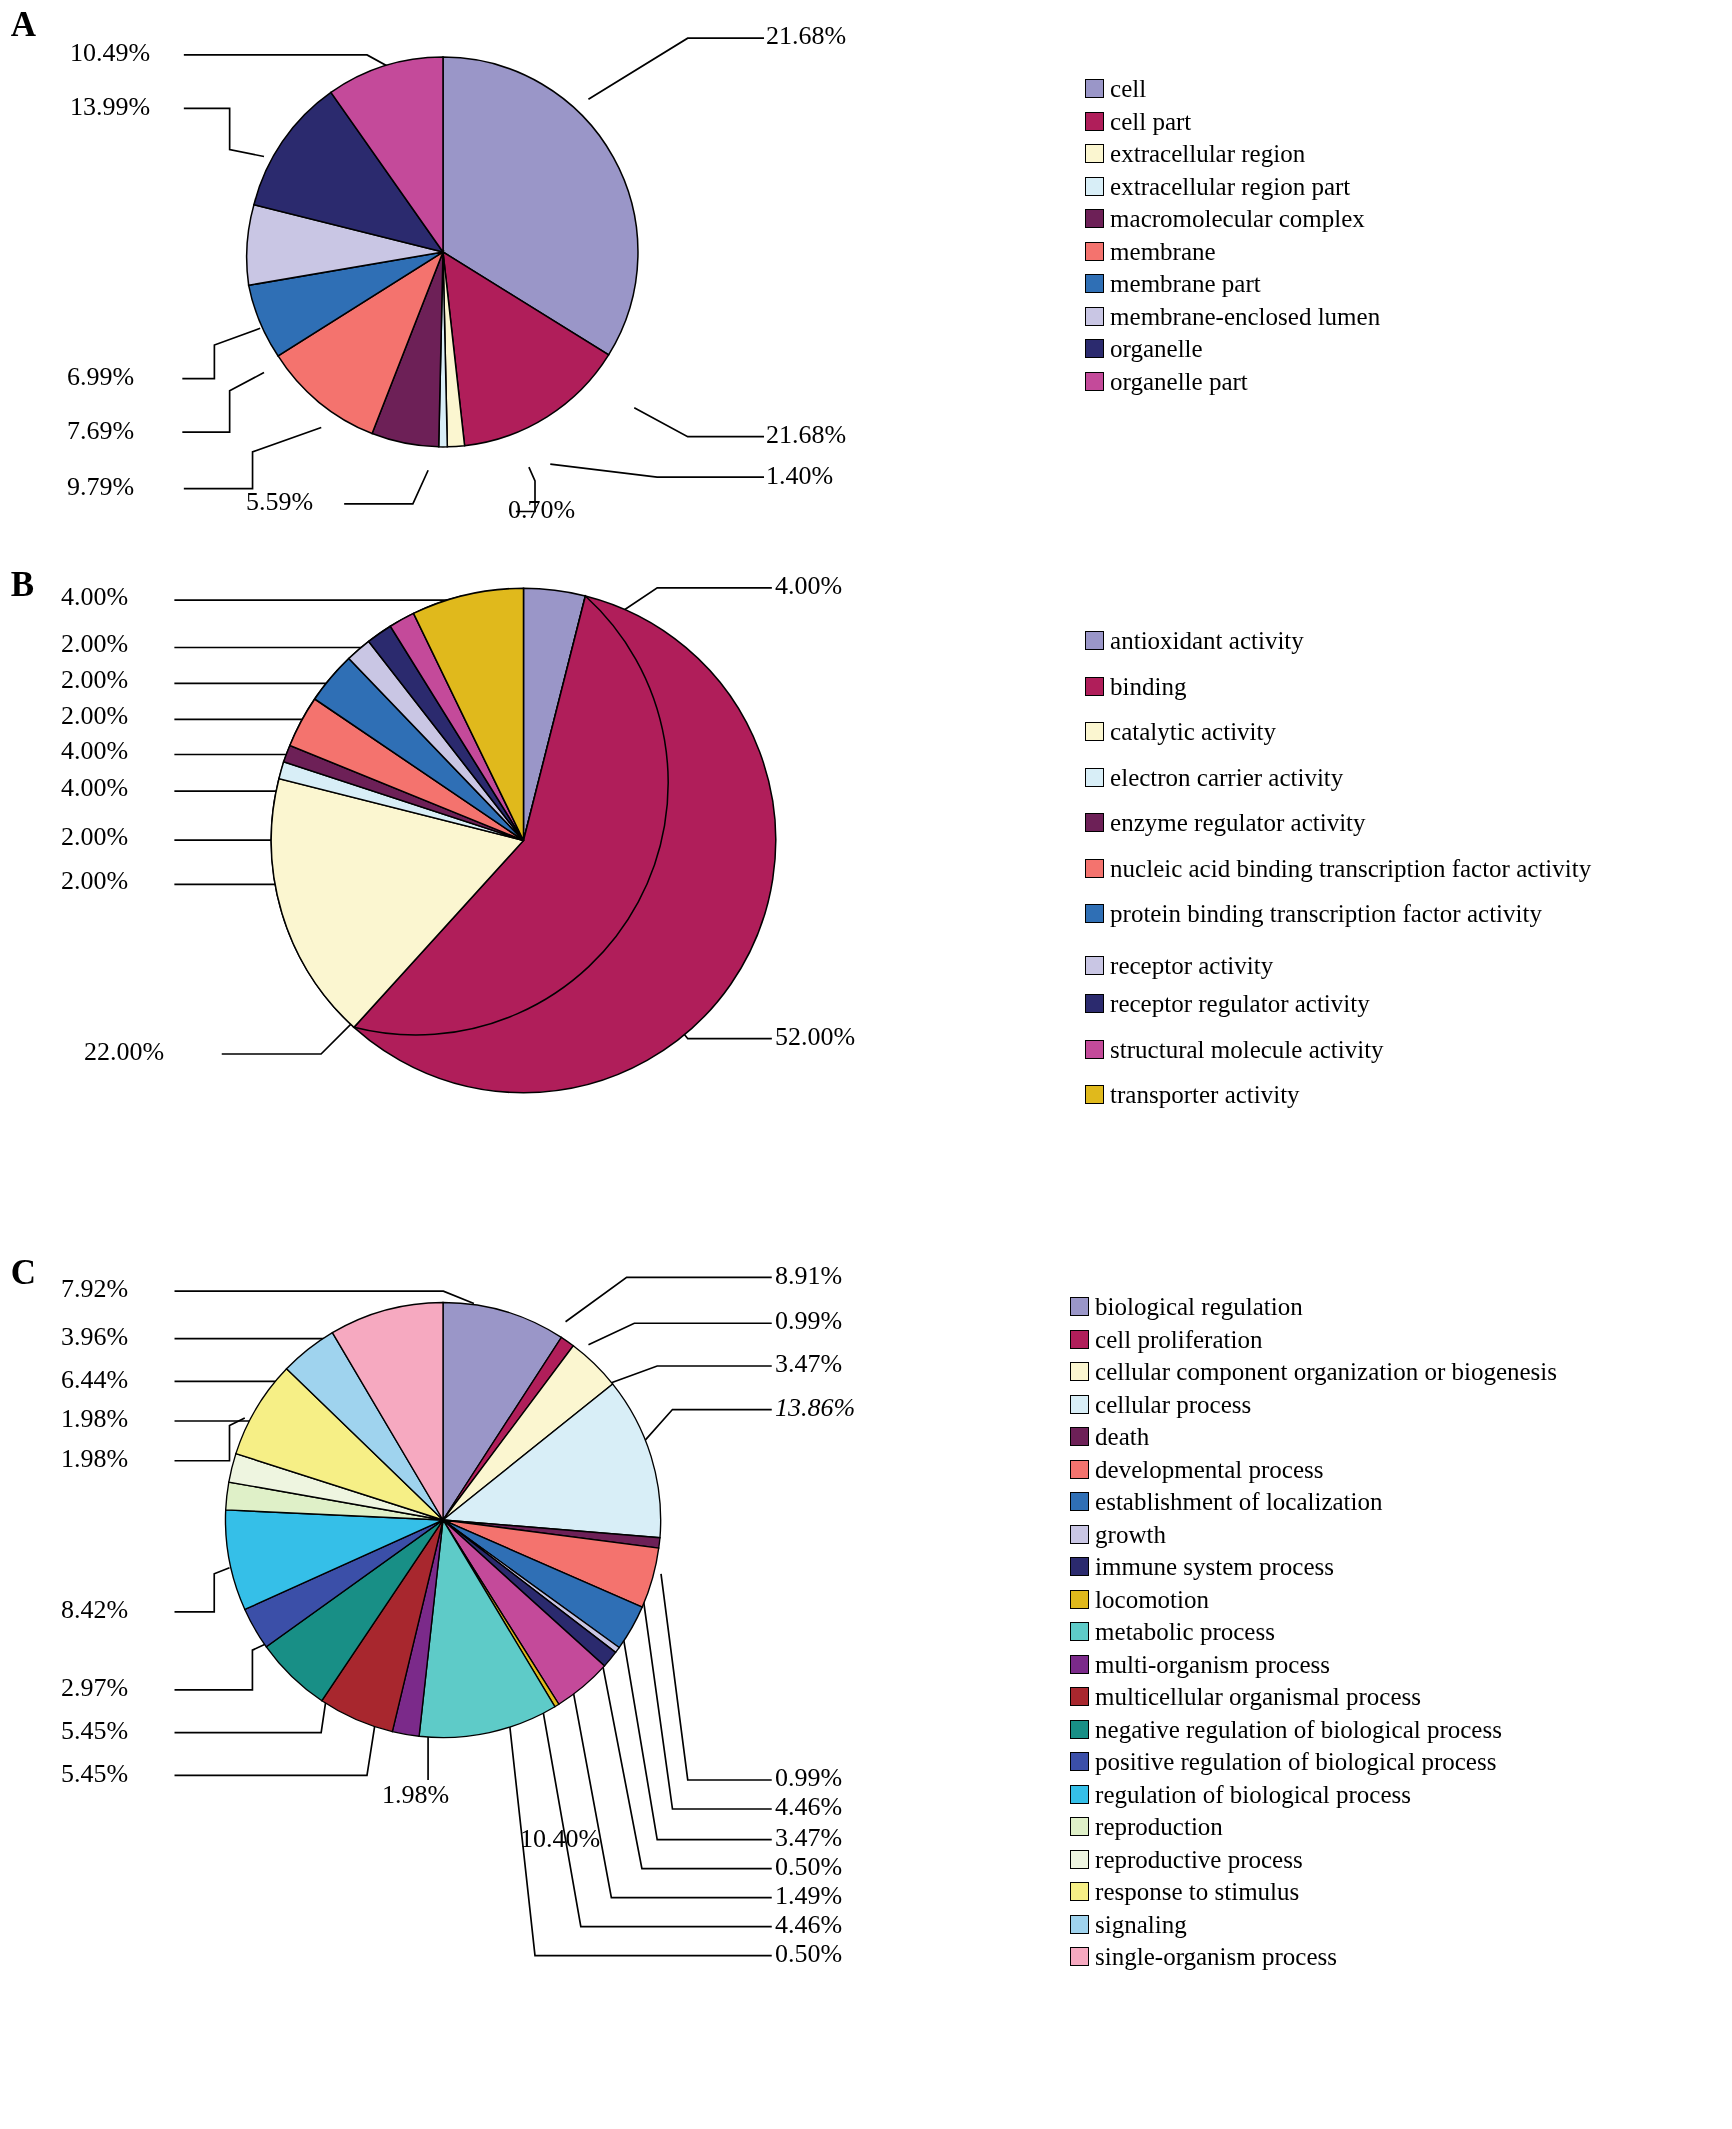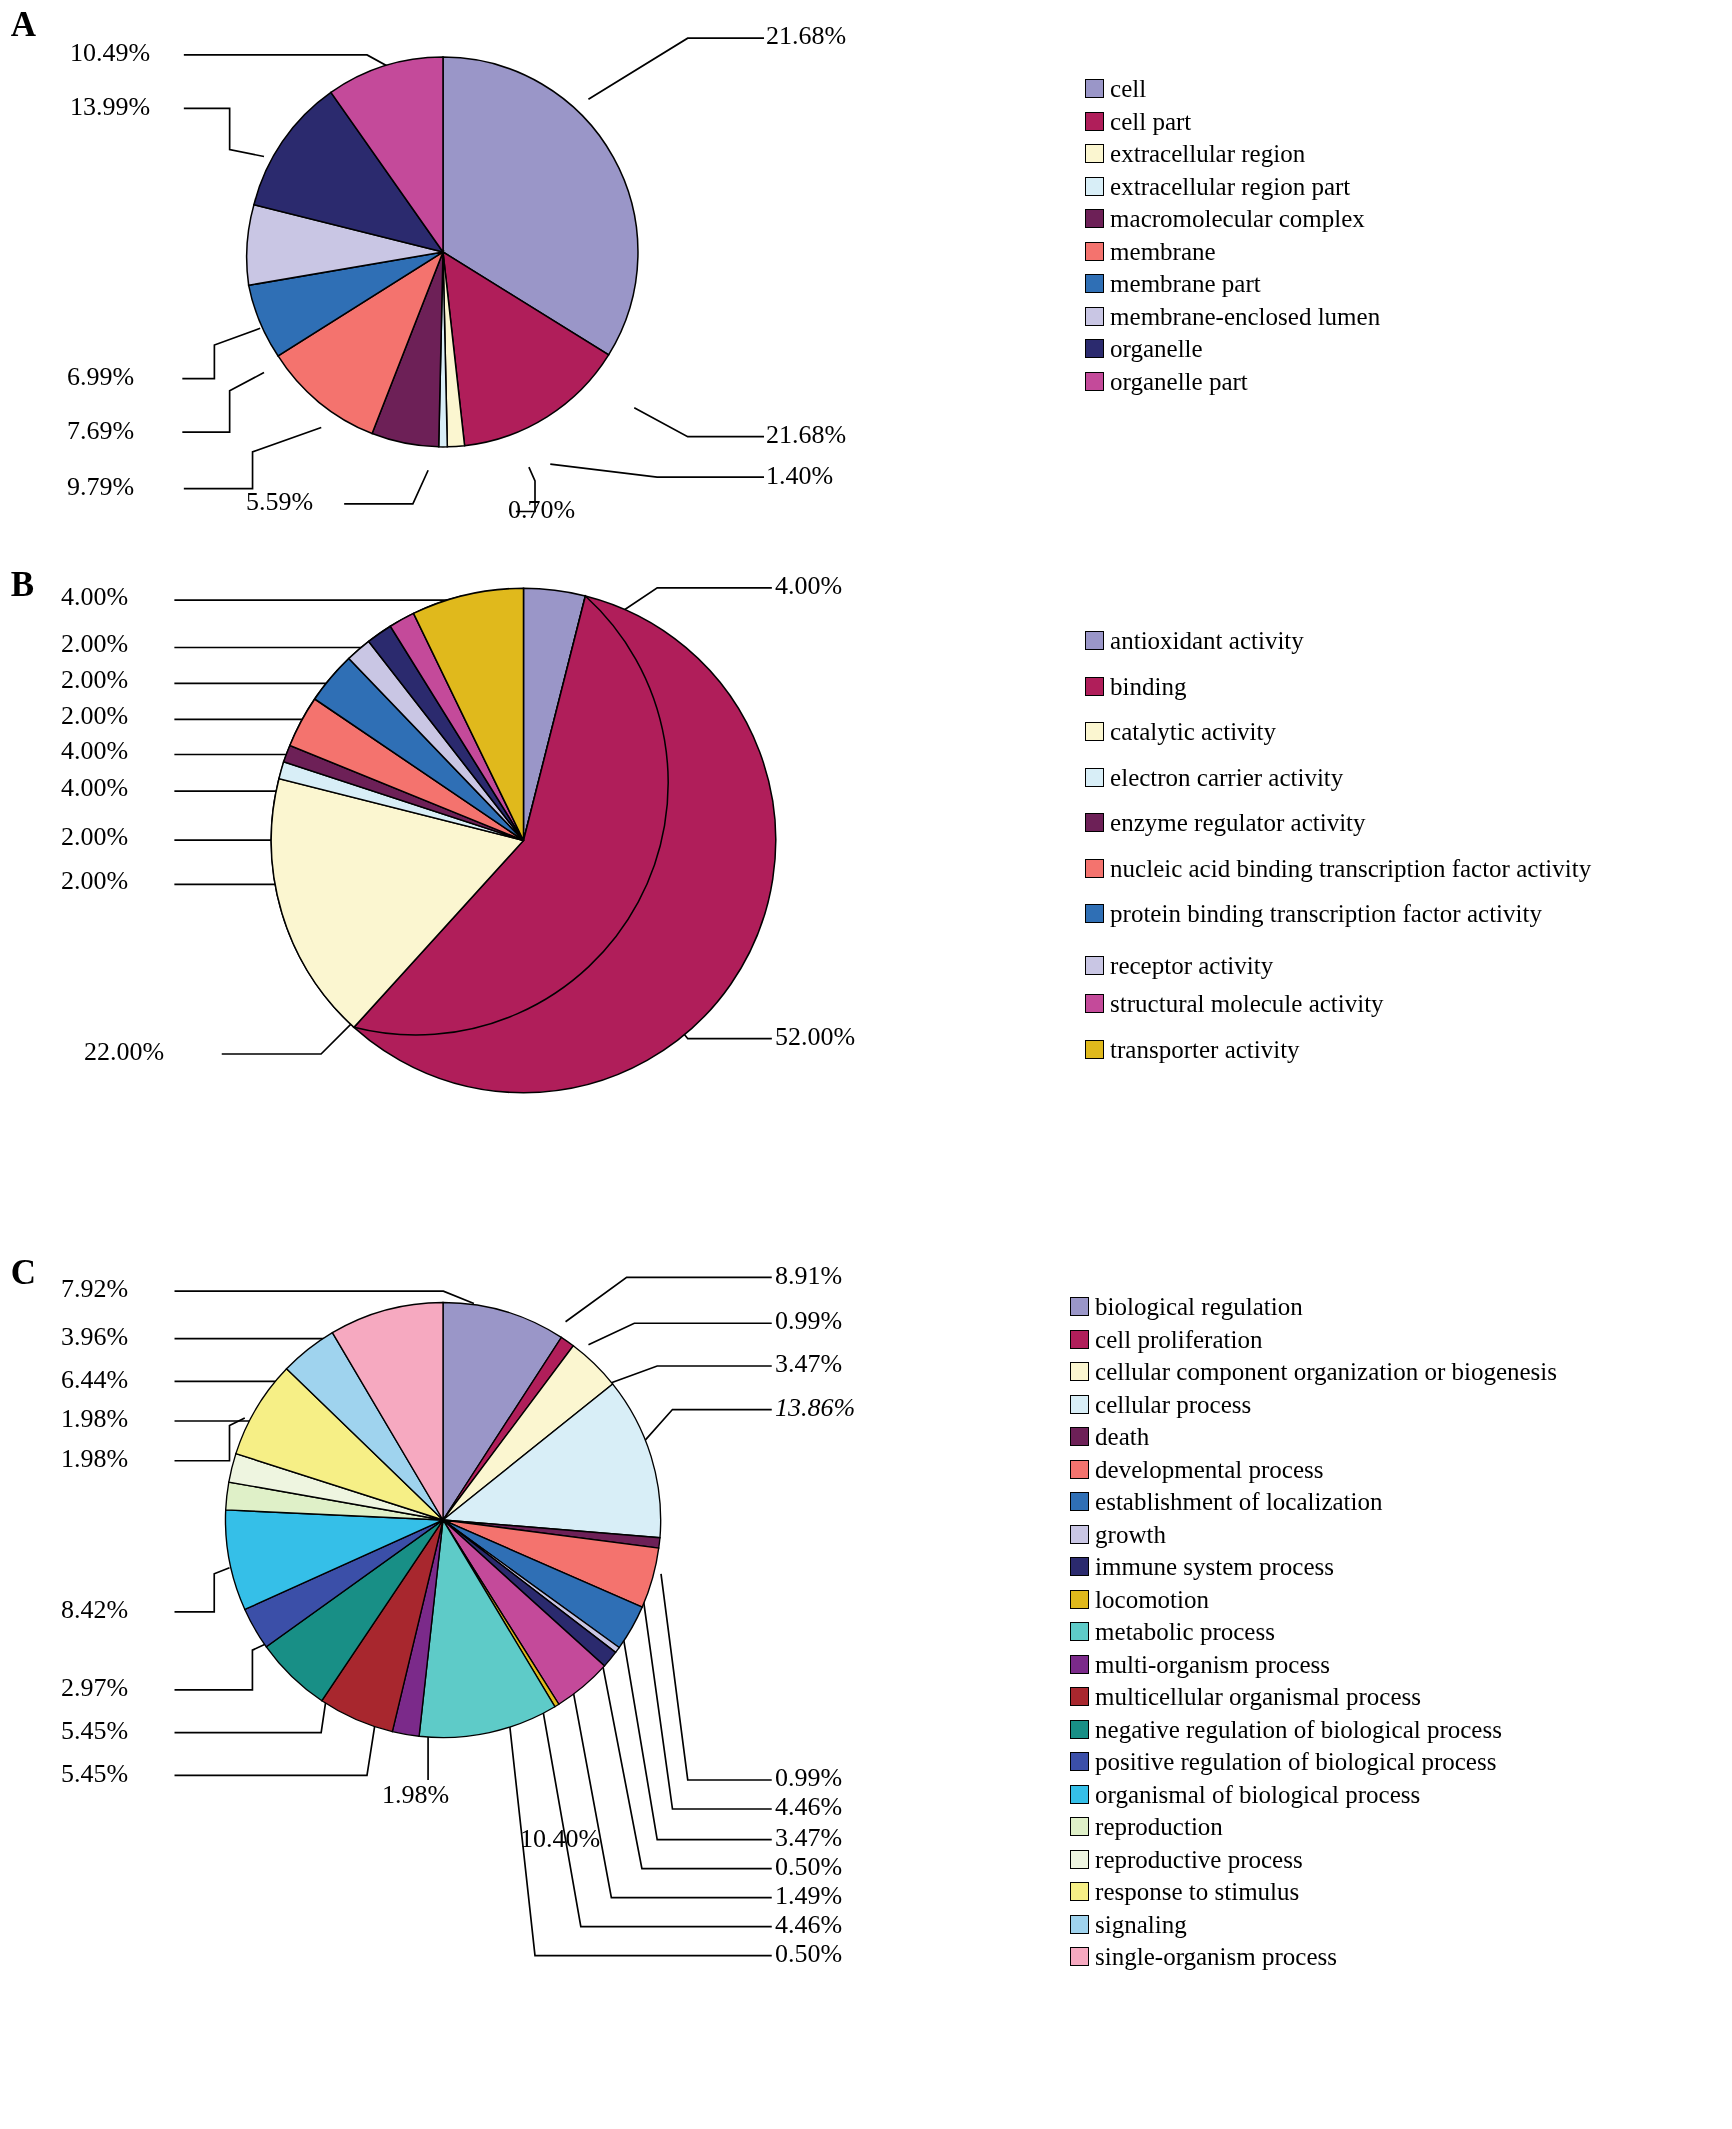--- a/index.html
+++ b/index.html
@@ -215,20 +215,24 @@
     </div>
     <div class="legend-item" style="margin-bottom:21px">
       <span class="legend-swatch" style="background:#2f6fb5"></span>
       <span class="legend-label">protein binding transcription factor activity</span>
     </div>
     <div class="legend-item" style="margin-bottom:7px">
       <span class="legend-swatch" style="background:#c9c6e4"></span>
       <span class="legend-label">receptor activity</span>
     </div>
     <div class="legend-item" style="margin-bottom:14.5px">
+      <span class="legend-swatch" style="background:#2b2a6e"></span>
+      <span class="legend-label">receptor regulator activity</span>
+    </div>
+    <div class="legend-item" style="margin-bottom:14.5px">
       <span class="legend-swatch" style="background:#c44a9a"></span>
       <span class="legend-label">structural molecule activity</span>
     </div>
     <div class="legend-item" style="margin-bottom:14.5px">
       <span class="legend-swatch" style="background:#e0b91c"></span>
       <span class="legend-label">transporter activity</span>
     </div>
   </div>
 
   <div class="panel-letter" style="left:10.7px;top:1253px;">C</div>
@@ -393,21 +397,21 @@
     <div class="legend-item">
       <span class="legend-swatch" style="background:#188f86"></span>
       <span class="legend-label">negative regulation of biological process</span>
     </div>
     <div class="legend-item">
       <span class="legend-swatch" style="background:#3b4fa8"></span>
       <span class="legend-label">positive regulation of biological process</span>
     </div>
     <div class="legend-item">
       <span class="legend-swatch" style="background:#35bfe8"></span>
-      <span class="legend-label">organismal of biological process</span>
+      <span class="legend-label">regulation of biological process</span>
     </div>
     <div class="legend-item">
       <span class="legend-swatch" style="background:#dff0c8"></span>
       <span class="legend-label">reproduction</span>
     </div>
     <div class="legend-item">
       <span class="legend-swatch" style="background:#eef5e0"></span>
       <span class="legend-label">reproductive process</span>
     </div>
     <div class="legend-item">

